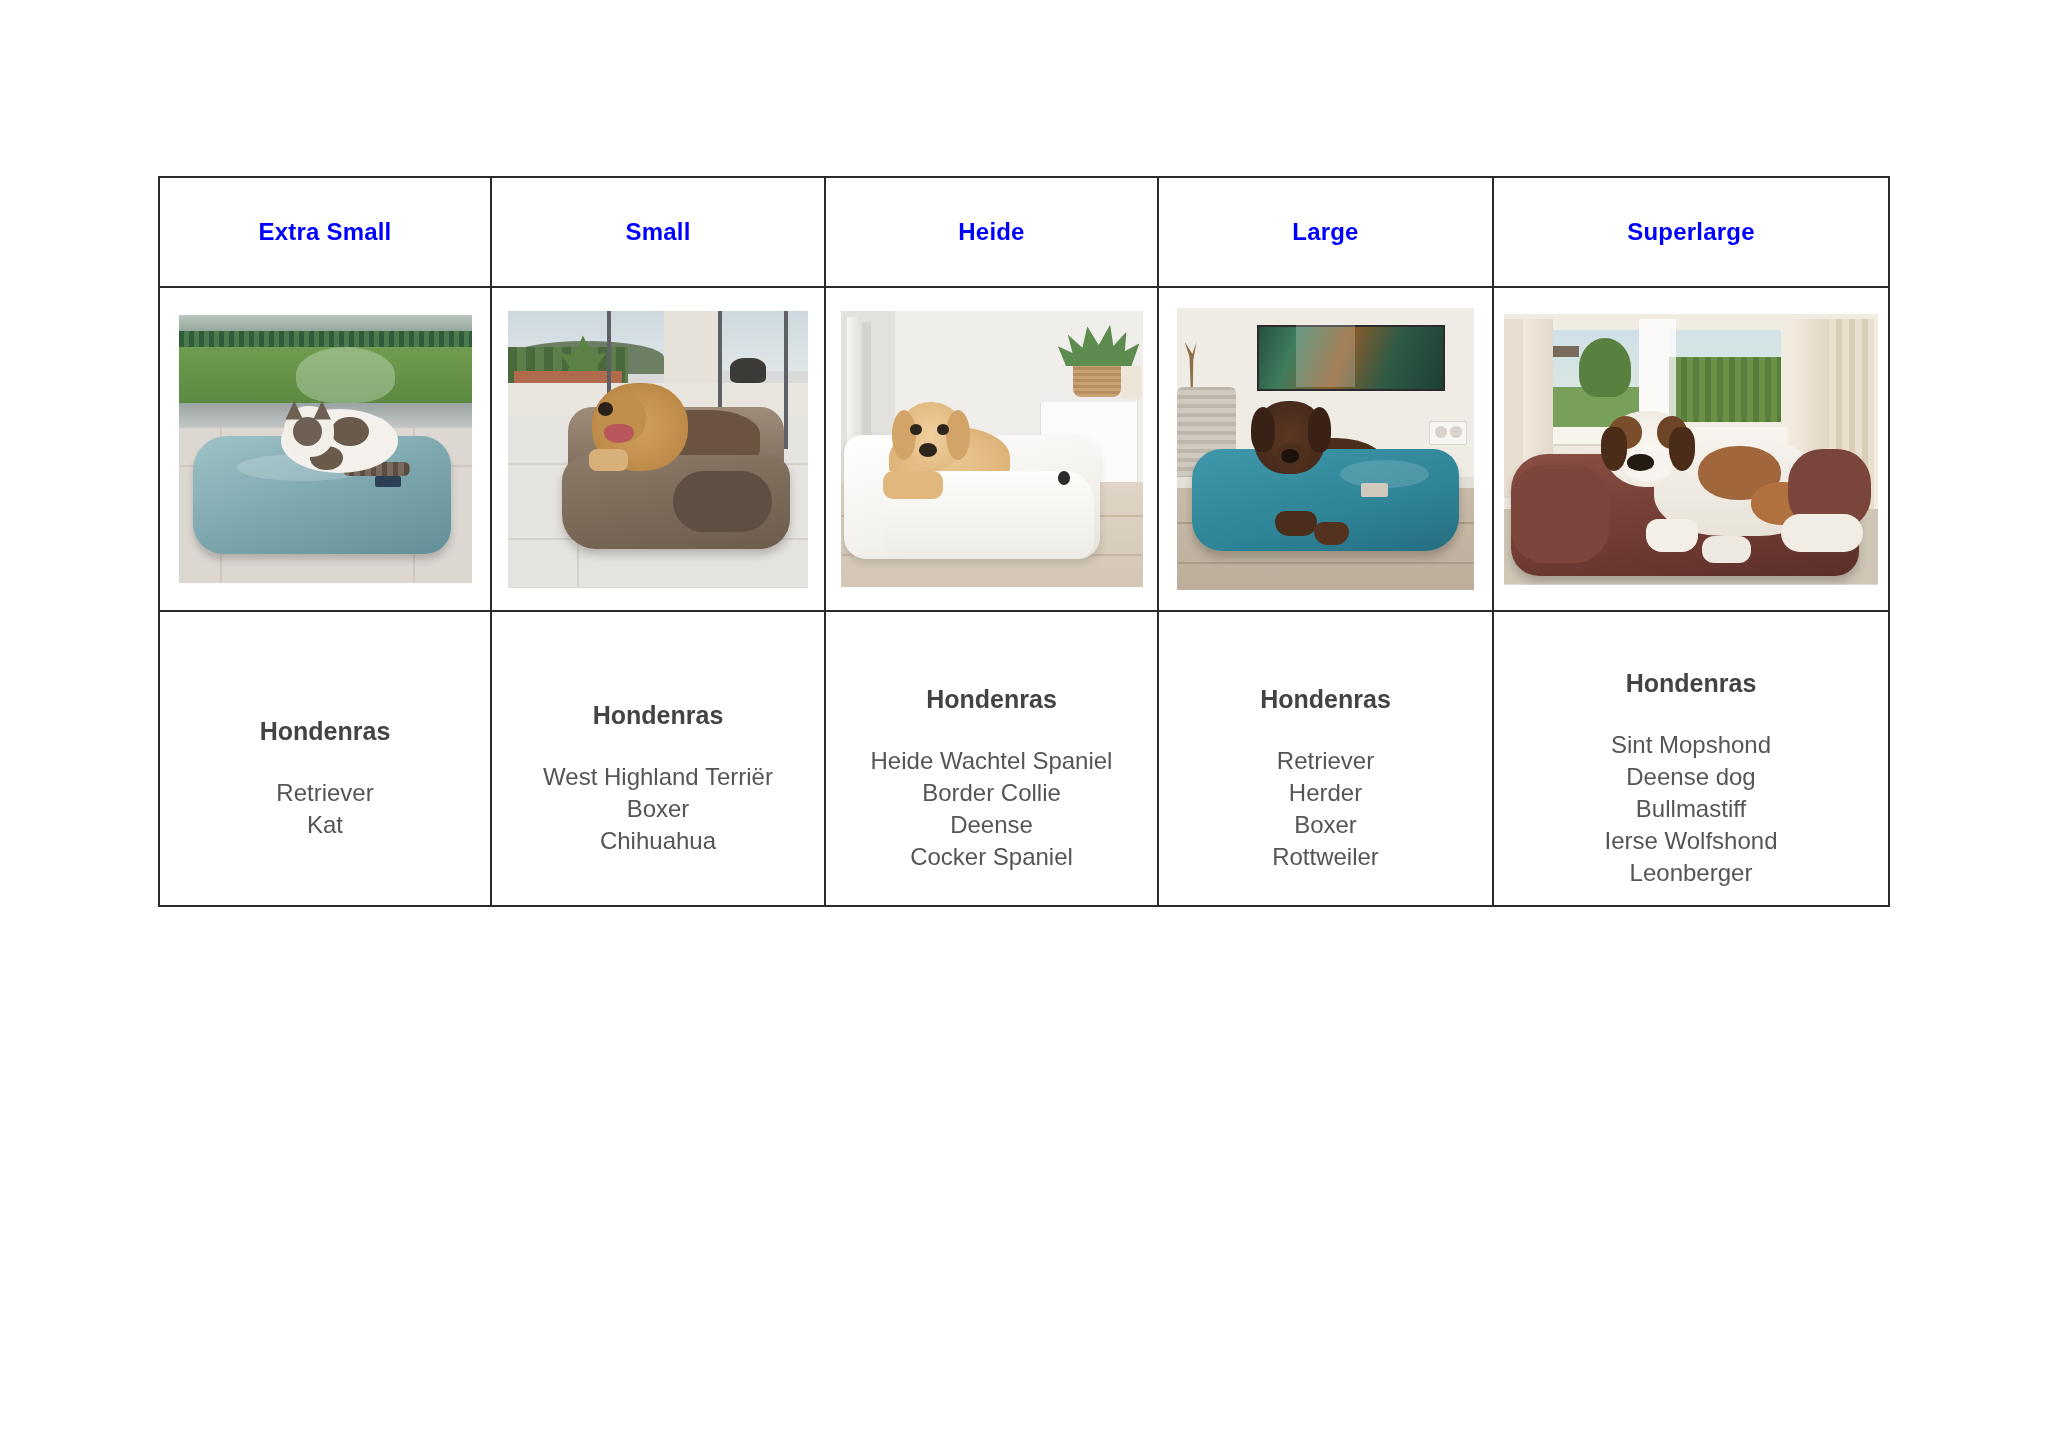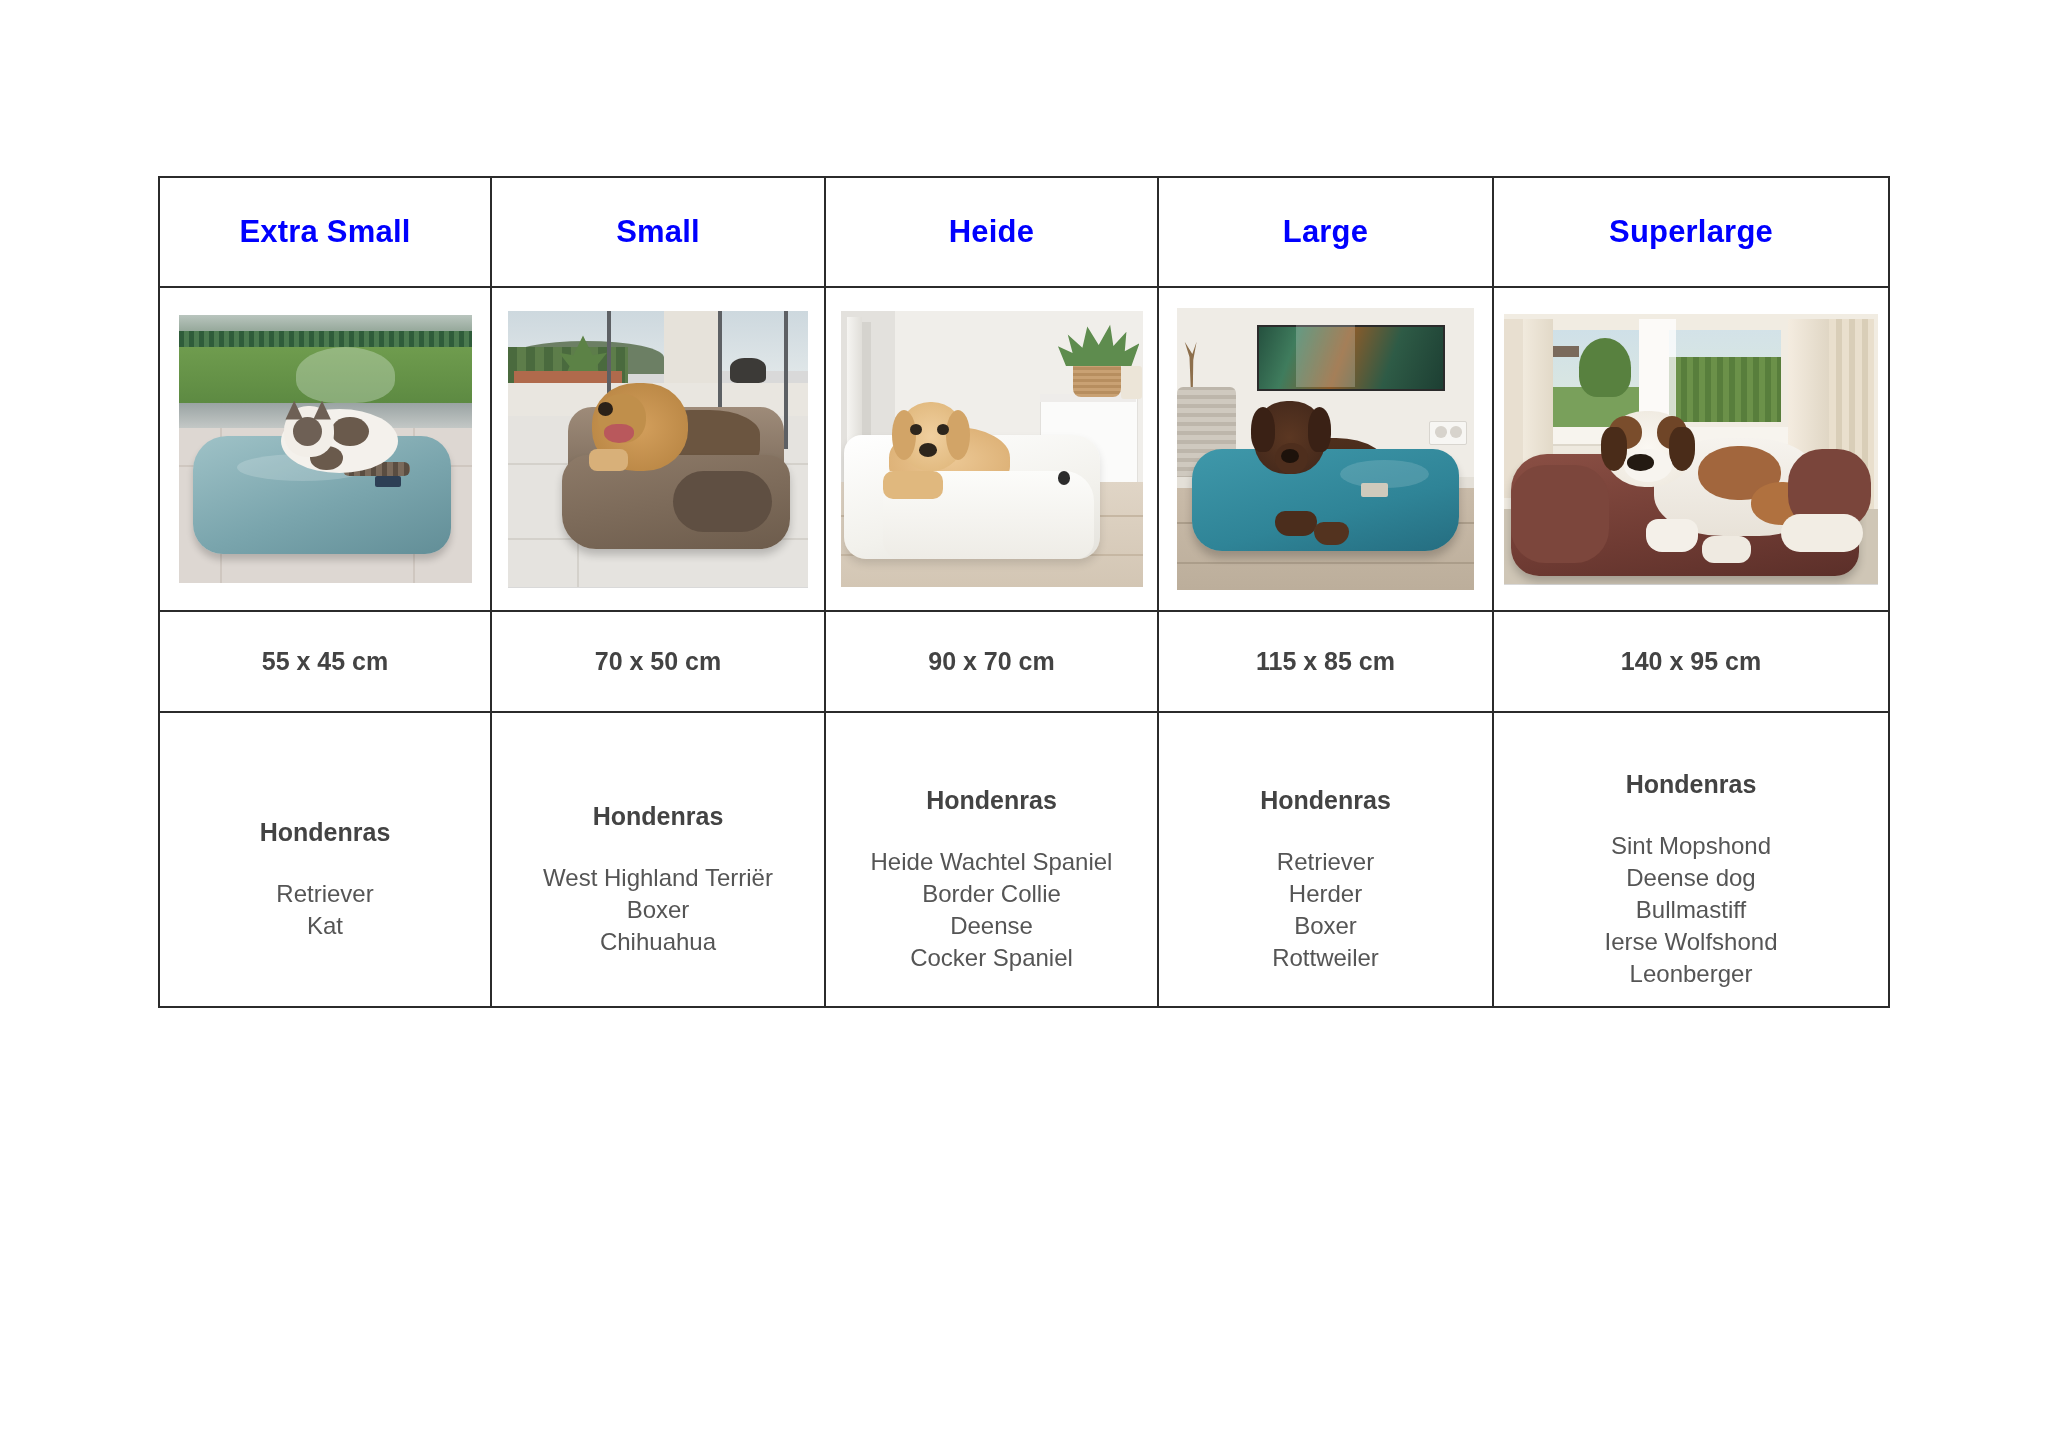--- a/index.html
+++ b/index.html
@@ -44,21 +44,21 @@
   col.c2 { width: 334px; }
   col.c3 { width: 333px; }
   col.c4 { width: 335px; }
   col.c5 { width: 396px; }
 
   
   .row-header td { height: 108px; }
   .hdr-label {
     color: #0000fe;
     font-weight: bold;
-    font-size: 31px;
+    font-size: 24px;
     letter-spacing: 0.2px;
     line-height: 1.1;
     font-family: "Liberation Sans", sans-serif;
   }
 
   
   .row-image td { height: 322px; }
   .photo-wrap {
     width: 100%;
     height: 322px;
@@ -425,37 +425,20 @@
                 <div class="layer sb-ear2"></div>
               <div class="layer sb-muz"></div>
                 <div class="layer sb-nose"></div>
               <div class="layer sb-paw1"></div>
                 <div class="layer sb-paw2"></div>
             </div>
           </div>
         </td>
       </tr>
 
-      <tr class="row-dims">
-        <td>
-          <span class="dim-label">55 x 45 cm</span>
-        </td>
-        <td>
-          <span class="dim-label">70 x 50 cm</span>
-        </td>
-        <td>
-          <span class="dim-label">90 x 70 cm</span>
-        </td>
-        <td>
-          <span class="dim-label">115 x 85 cm</span>
-        </td>
-        <td>
-          <span class="dim-label">140 x 95 cm</span>
-        </td>
-      </tr>
 
       <tr class="row-breeds">
 
         <td>
           <div class="breeds-cell">
             <div class="breeds-title">Hondenras</div>
             <div class="breeds-list">
               <span class="breed-item">Retriever</span>
               <span class="breed-item">Kat</span>
             </div>

